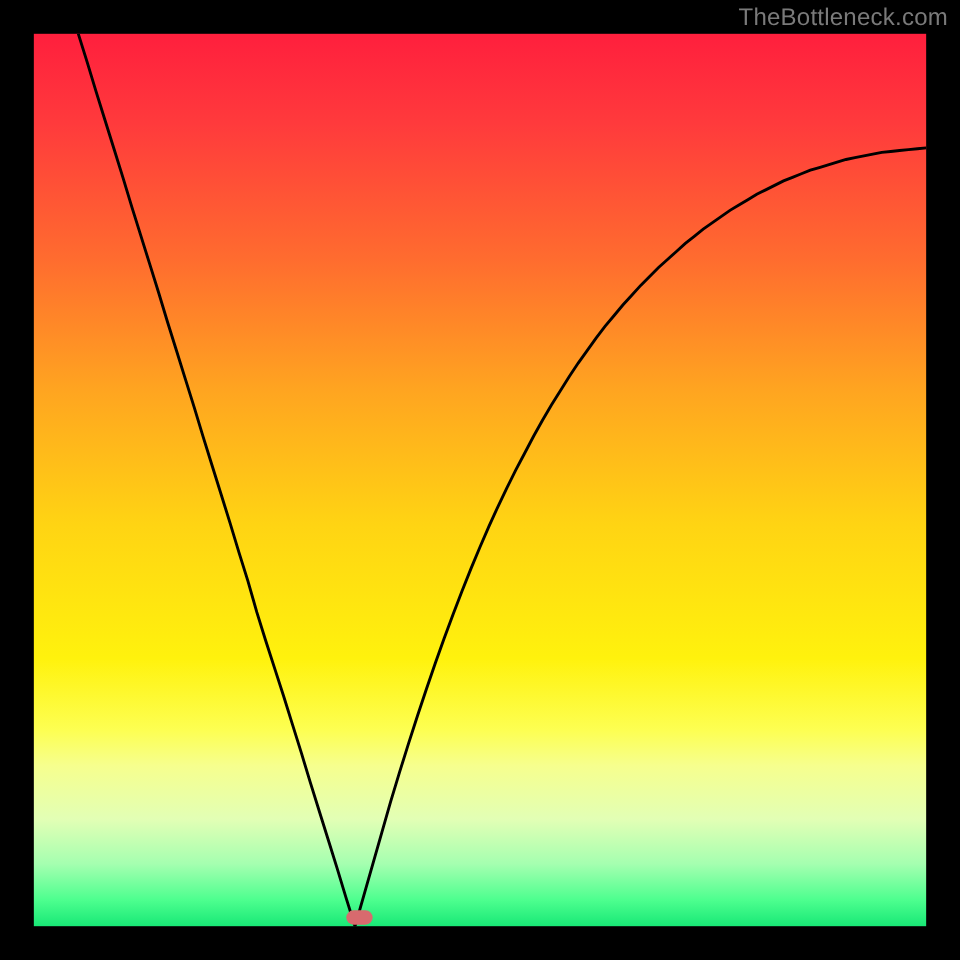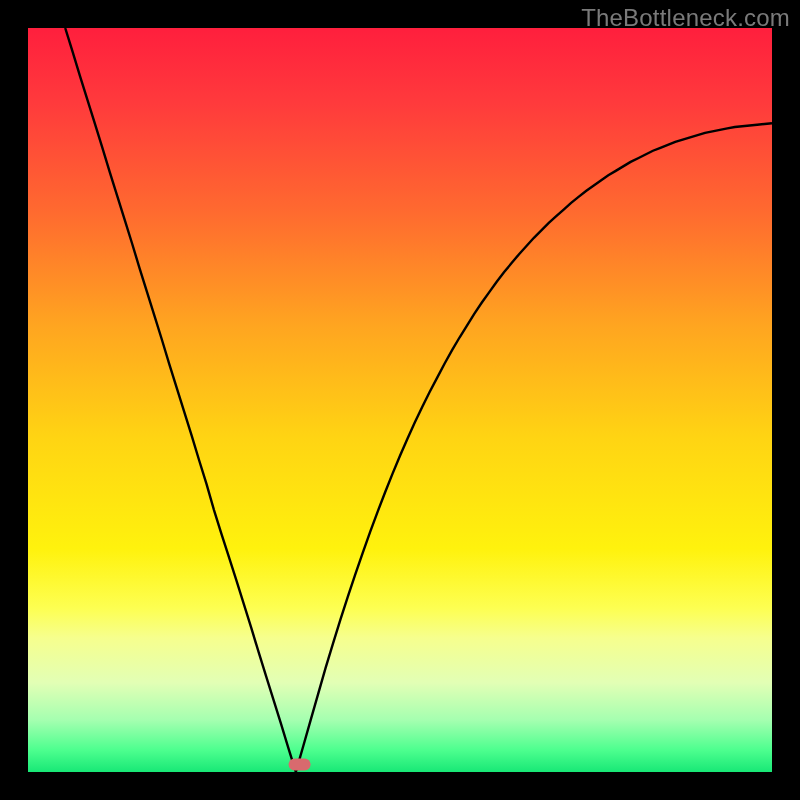--- a/index.html
+++ b/index.html
@@ -20,21 +20,21 @@
     left: 0;
     top: 0;
     width: 744px;
     height: 744px;
   }
 
   .watermark {
     position: absolute;
     top: 4px;
     right: 10px;
-    font-size: 24px;
+    font-size: 20px;
     font-weight: 400;
     color: #7a7a7a;
     letter-spacing: 0.2px;
   }
 </style>
 </head>
 <body>
 
 <div class="watermark">TheBottleneck.com</div>
 

